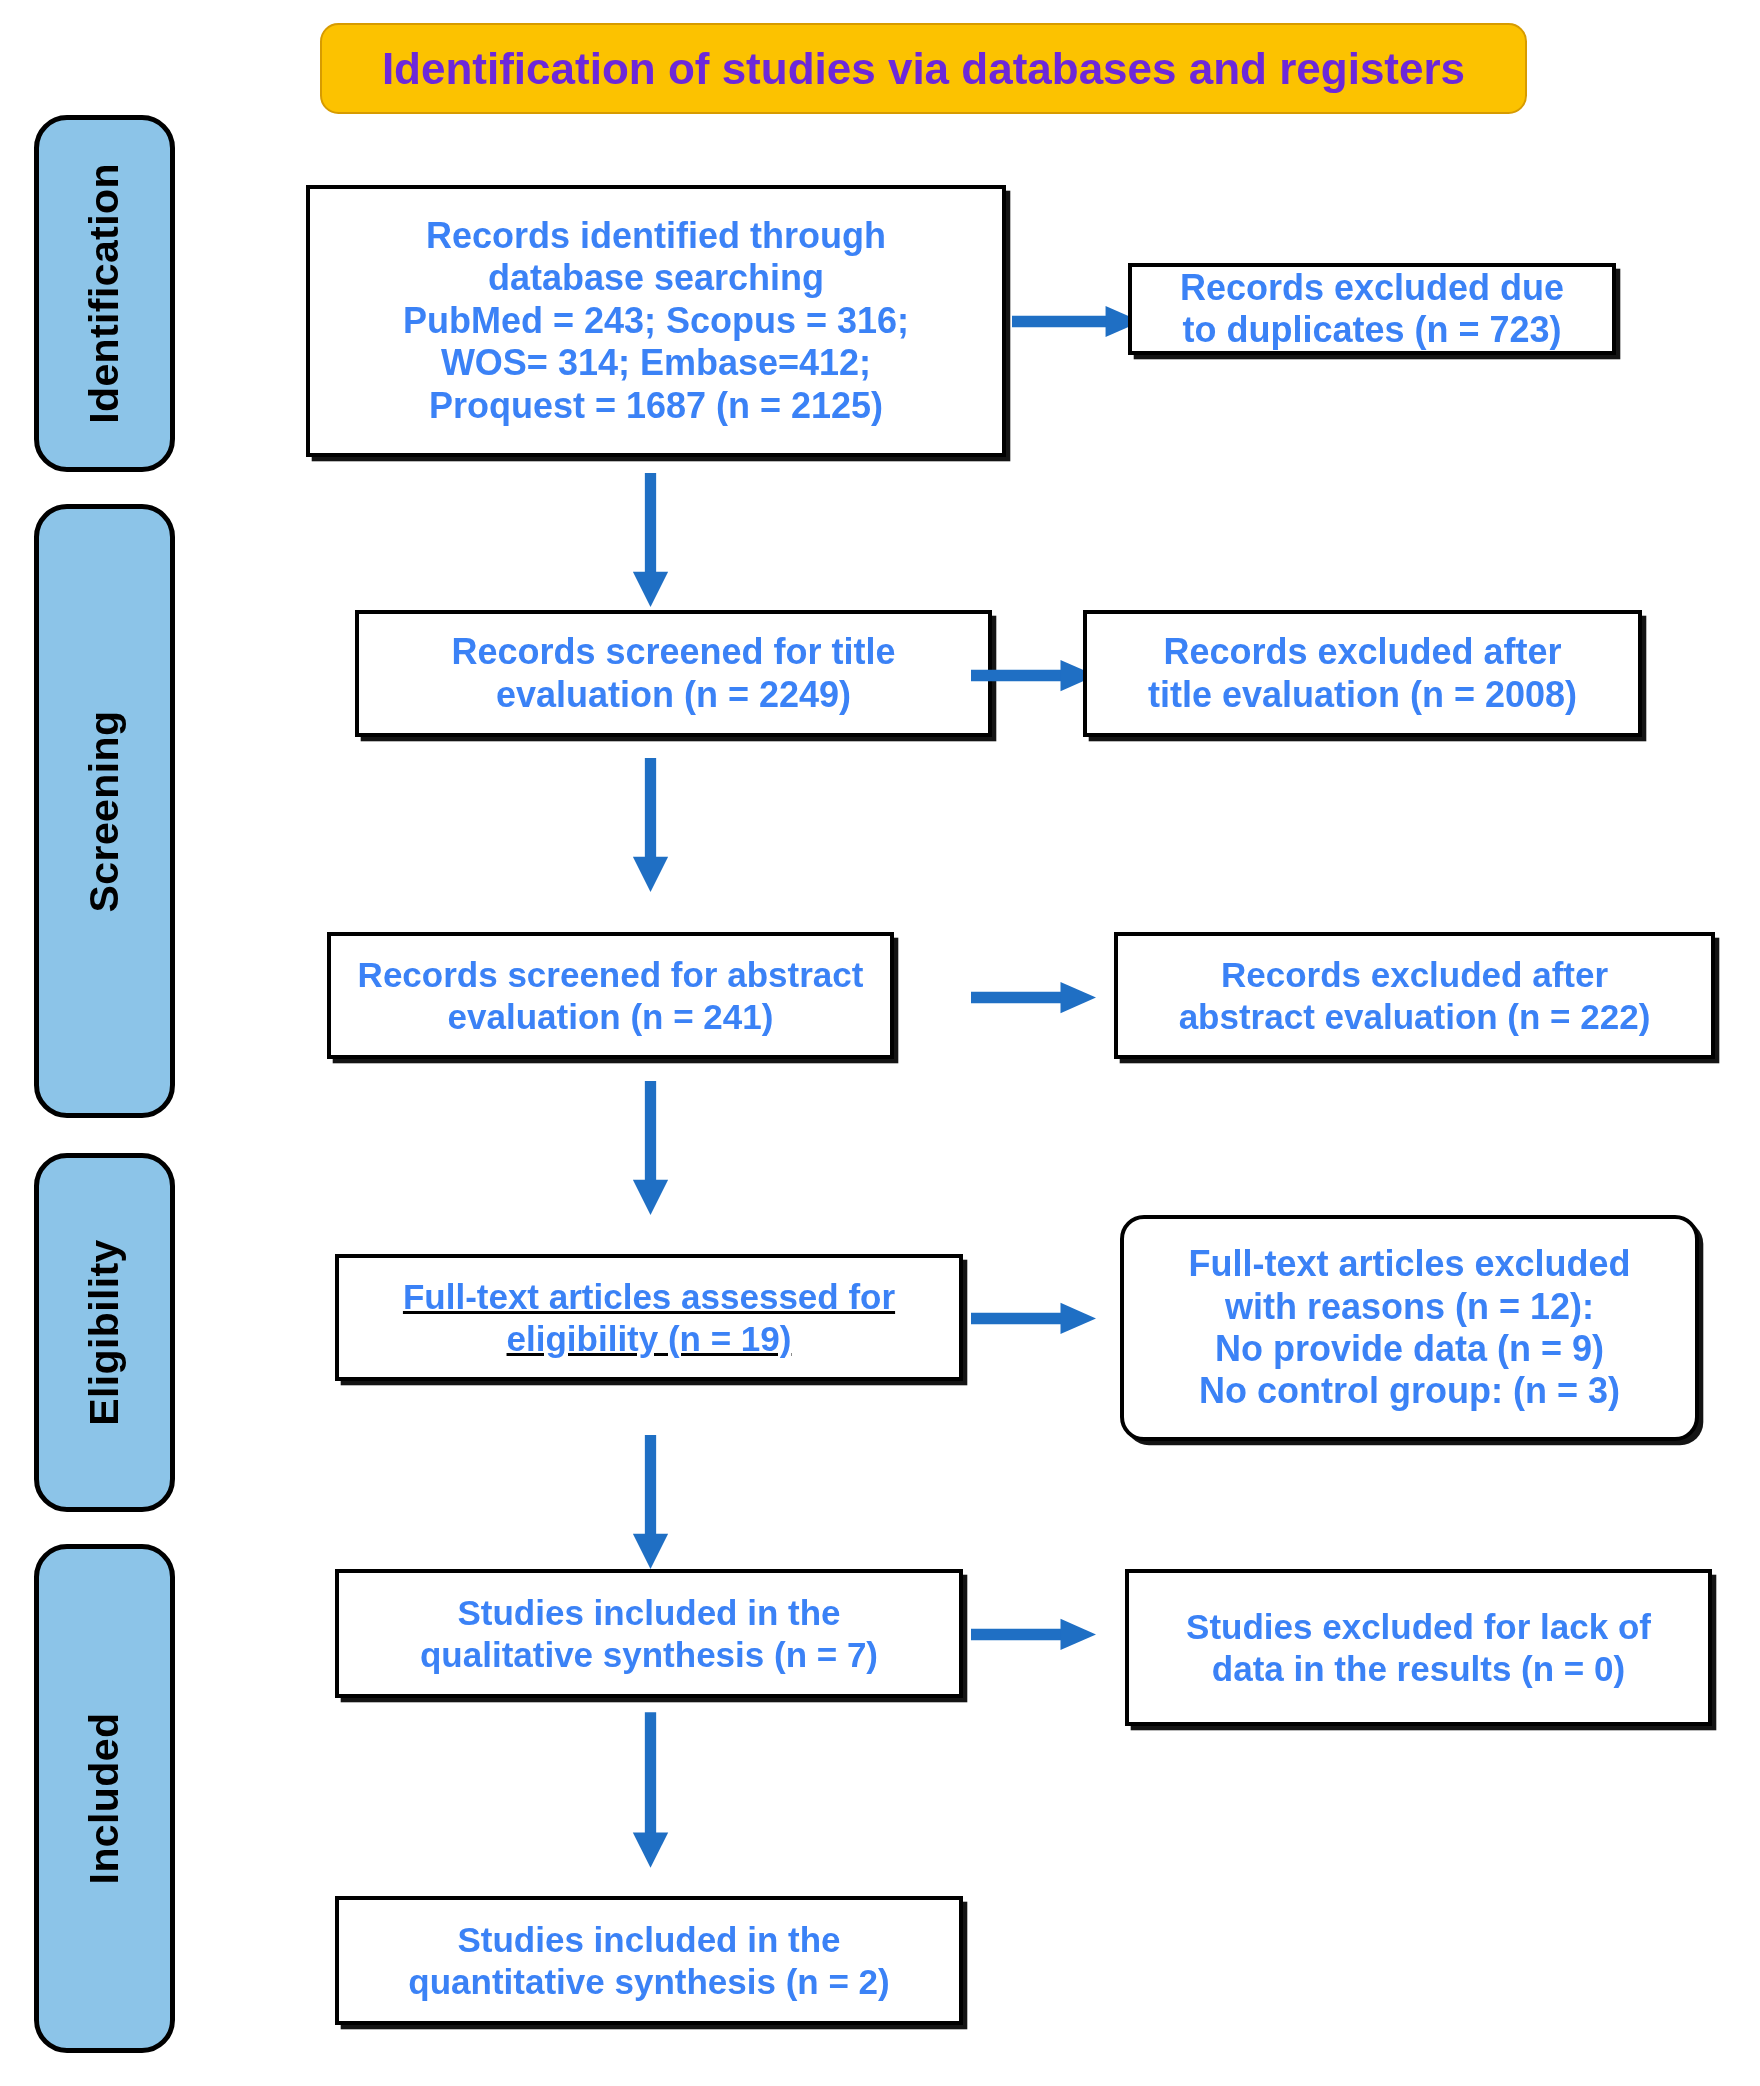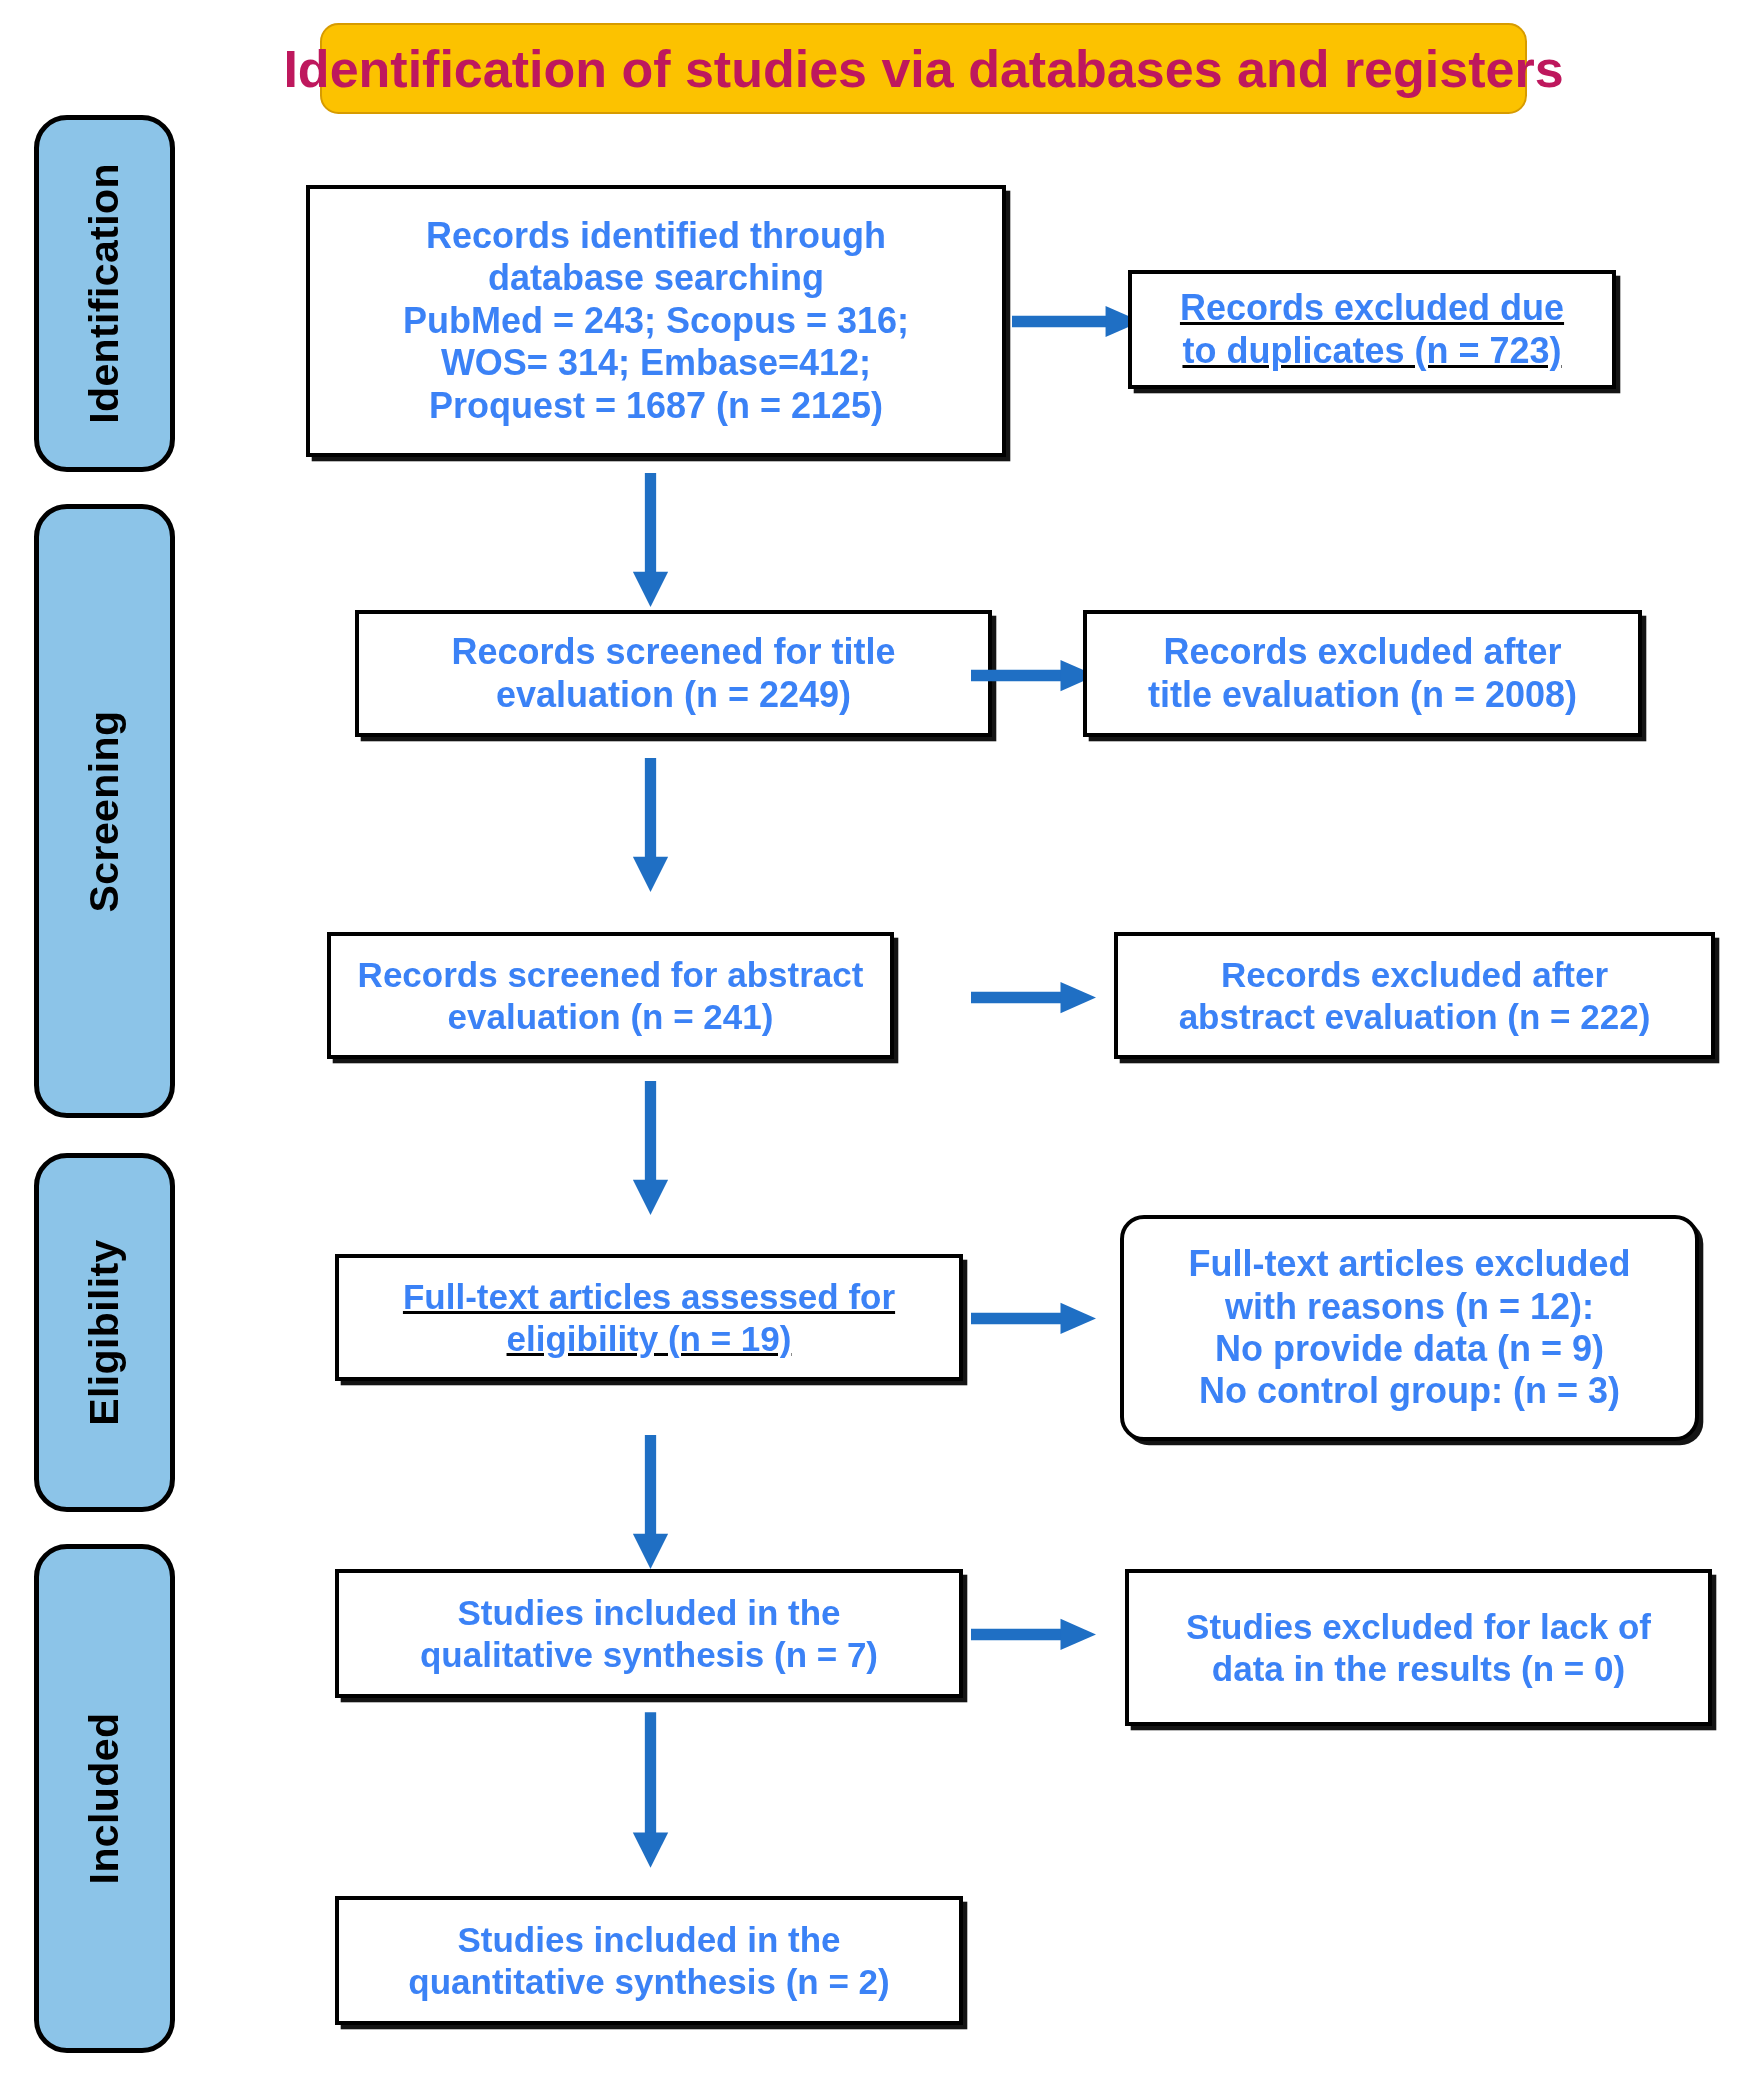--- a/index.html
+++ b/index.html
@@ -49,22 +49,22 @@
     background: #FCC200;
     border: 2.8px solid #D79B00;
     border-radius: 18.4px;
     box-sizing: border-box;
     display: flex;
     align-items: center;
     justify-content: center;
   }
   #banner .banner-text {
     font-weight: bold;
-    font-size: 52px;
-    color: #be185d;
+    font-size: 44px;
+    color: #6d28d9;
     white-space: nowrap;
     font-family: "Liberation Sans", sans-serif;
   }
 
   
   .flow-box {
     position: absolute;
     background: #ffffff;
     border: 4.2px solid #000000;
     box-sizing: border-box;
@@ -125,21 +125,21 @@
     </div>
   </div>
 
   <div class="arrow" style="left:1012px; top:303px; width:129px; height:37px;">
     <svg width="129" height="37" viewBox="0 0 182 52">
       <line x1="0" y1="26" x2="138" y2="26" stroke="#1F6FC4" stroke-width="16"></line>
       <polygon points="132,4 182,26 132,48" fill="#1F6FC4"></polygon>
     </svg>
   </div>
 
-  <div class="flow-box" style="left:1128px; top:270px; width:488px; height:119px;text-decoration:underline;">
+  <div class="flow-box" style="left:1128px; top:263px; width:488px; height:92px;">
     <div class="box-text">
       <div>Records excluded due</div>
       <div>to duplicates (n = 723)</div>
     </div>
   </div>
 
   <div class="arrow" style="left:630px; top:473px; width:41px; height:134px;">
     <svg width="41" height="134" viewBox="0 0 58 190">
       <line x1="29" y1="0" x2="29" y2="146" stroke="#1F6FC4" stroke-width="16"></line>
       <polygon points="4,140 54,140 29,190" fill="#1F6FC4"></polygon>

